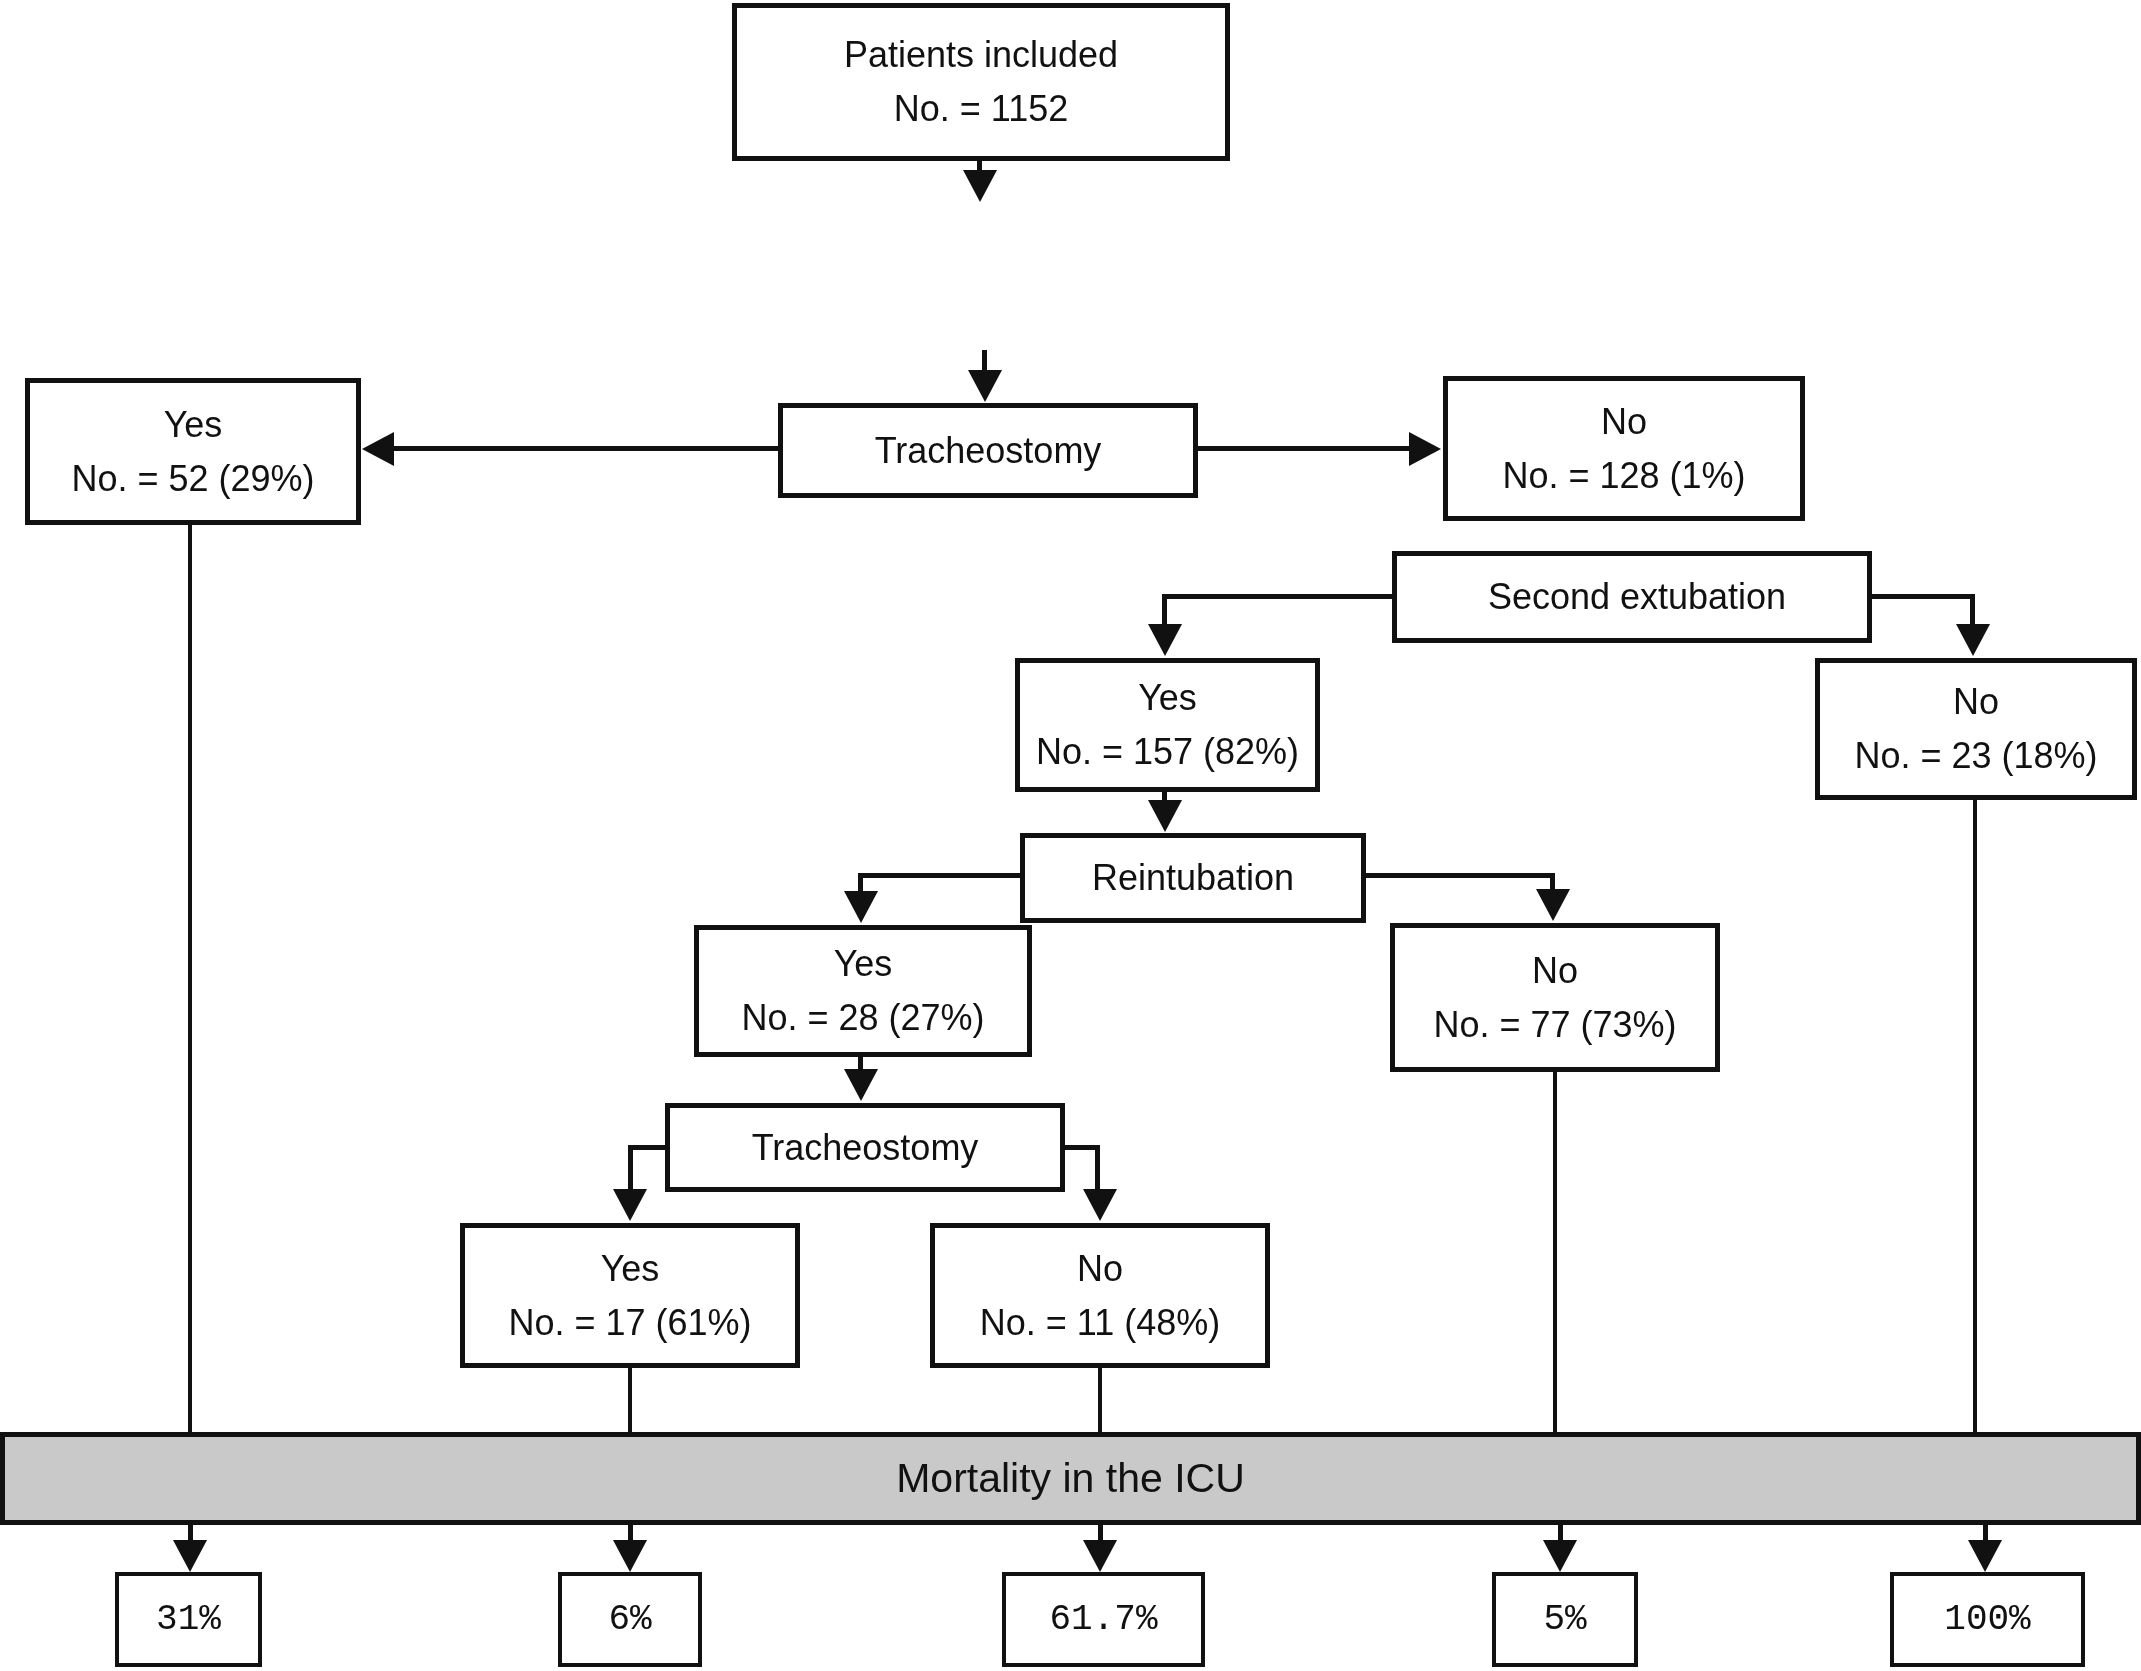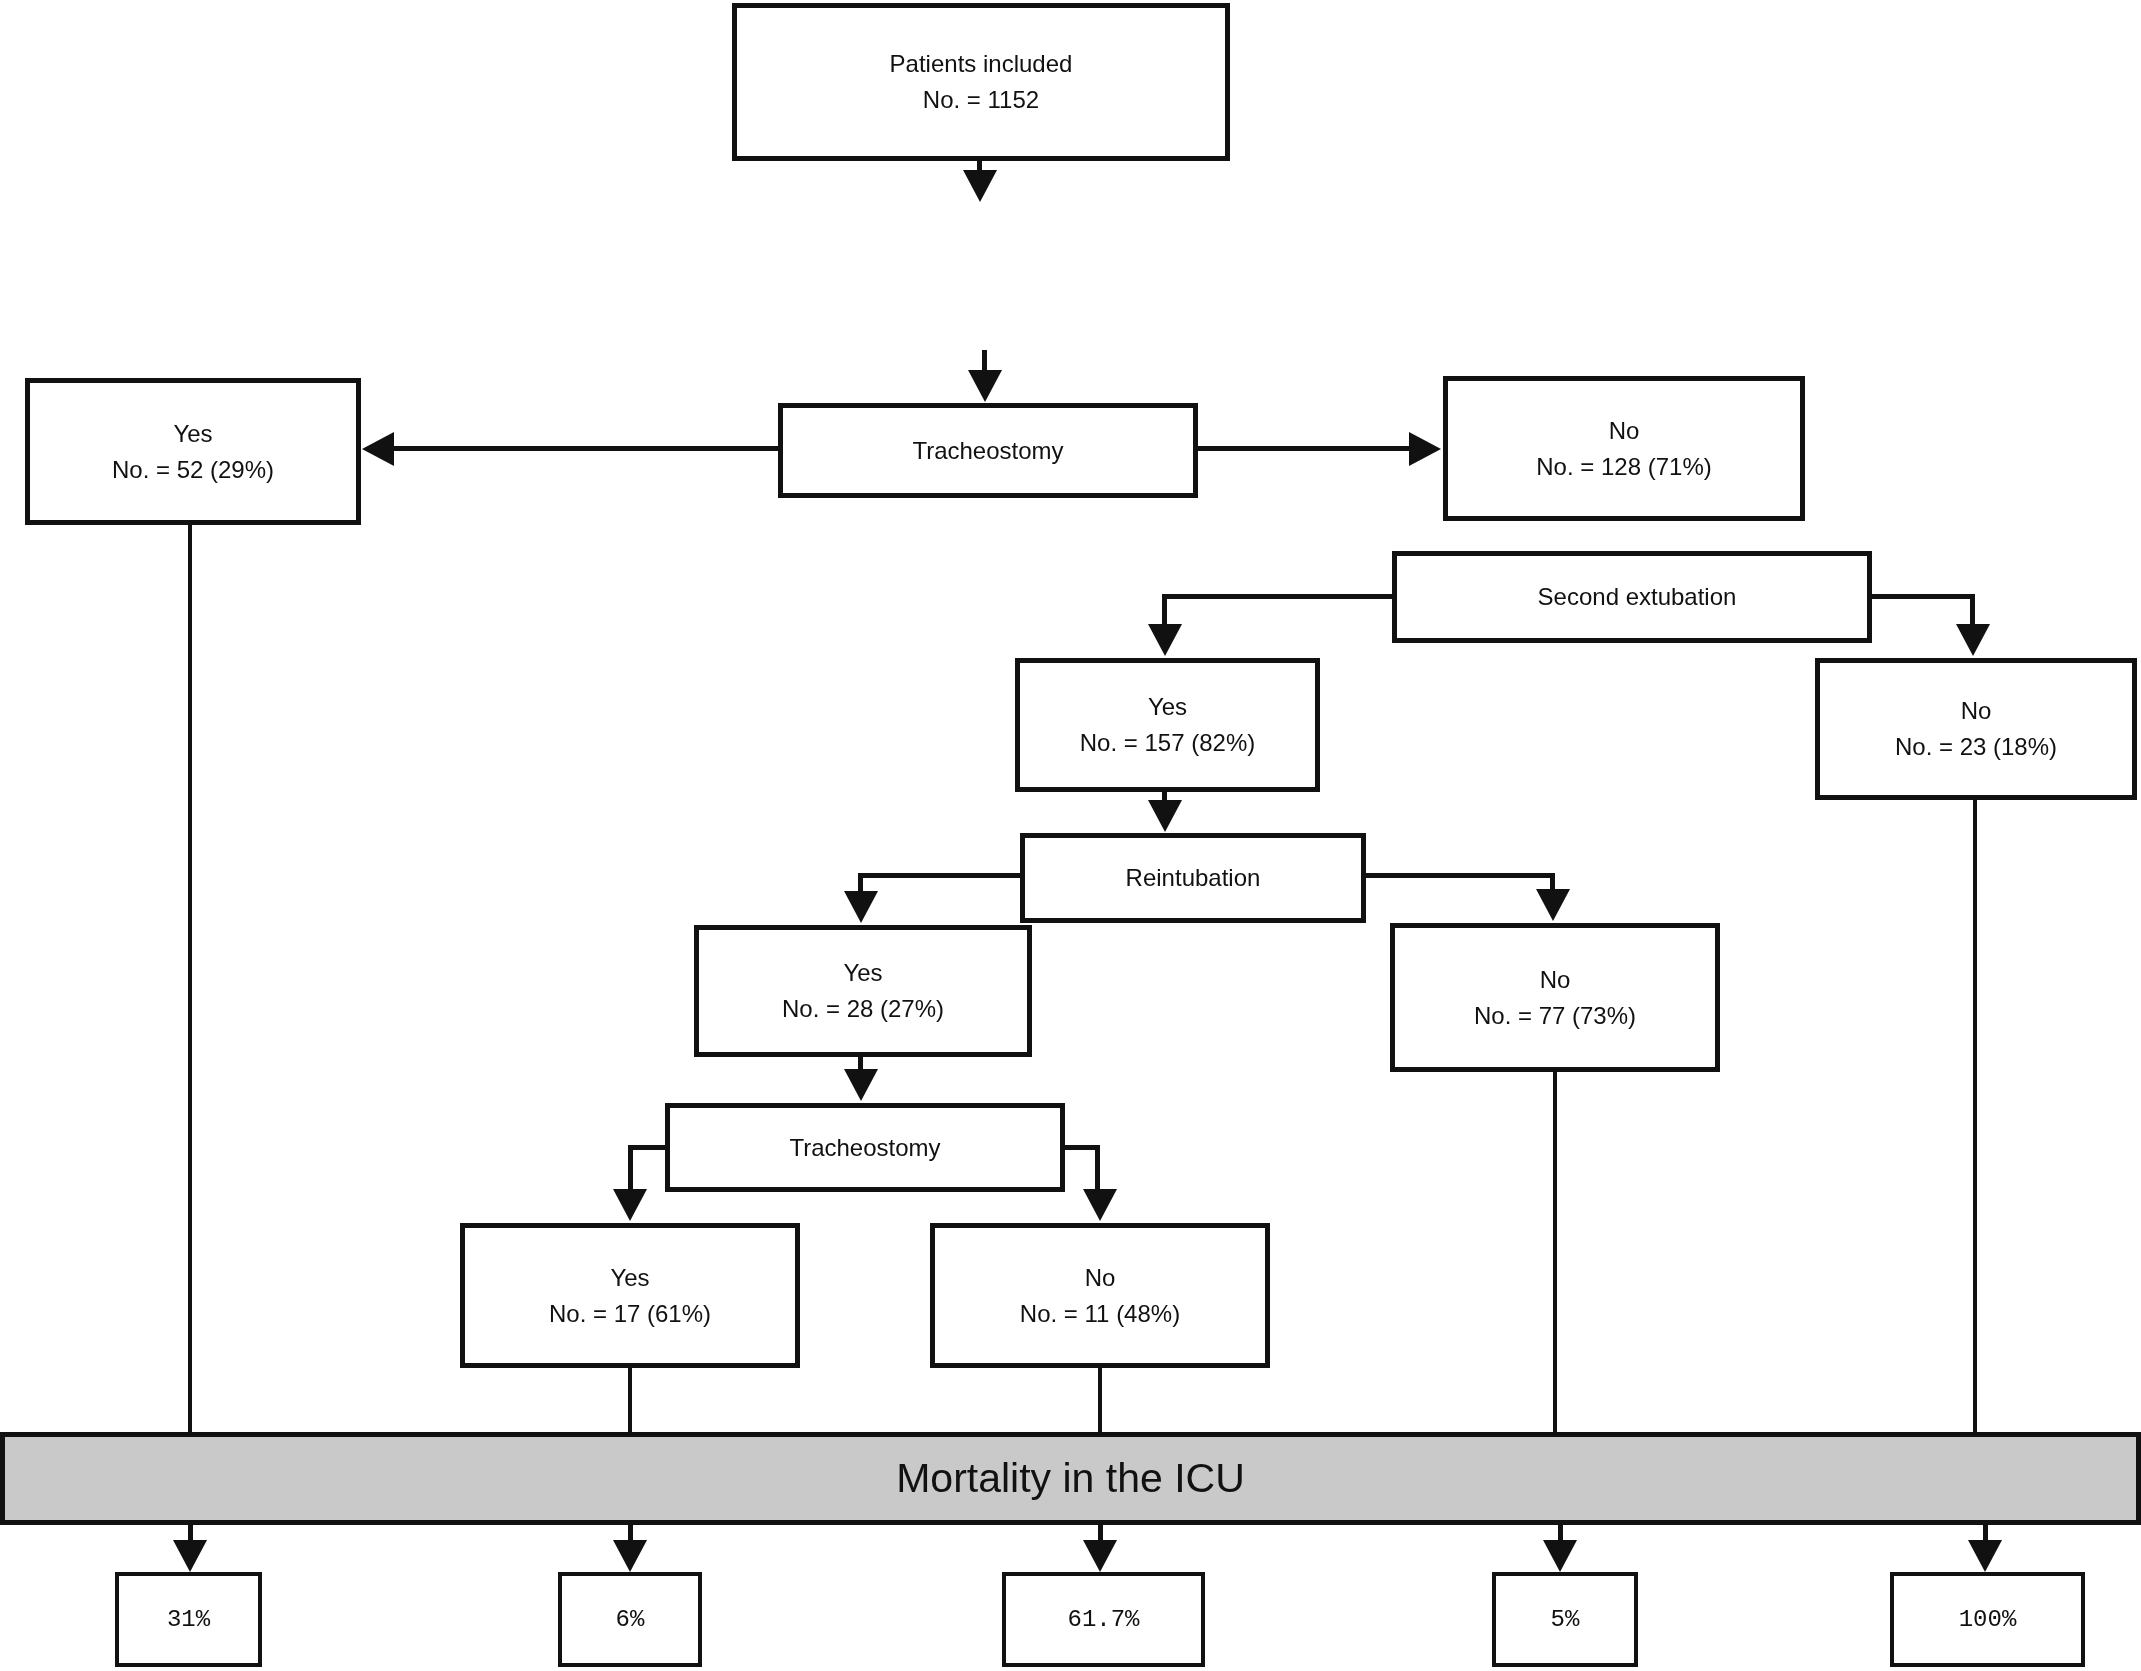--- a/index.html
+++ b/index.html
@@ -17,21 +17,21 @@
     overflow:hidden;
   }
   .node{
     position:absolute;
     box-sizing:border-box;
     background:#fff;
     border:5px solid var(--ink);
     display:flex;flex-direction:column;
     align-items:center;justify-content:center;
     text-align:center;
-    font-size:24px;line-height:1.5;
+    font-size:36px;line-height:1.5;
     white-space:nowrap;
   }
   .pct{border-width:4px;font-family:Liberation Mono, monospace;}
   .bar{
     position:absolute;
     box-sizing:border-box;
     background:var(--bar-fill);
     border:5px solid var(--ink);
     display:flex;align-items:center;justify-content:center;
     font-size:41px;
@@ -57,21 +57,21 @@
     <span>Tracheostomy</span>
   </div>
 
   <div class="node" style="left:25px;top:378px;width:336px;height:147px;">
     <span>Yes</span>
     <span>No. = 52 (29%)</span>
   </div>
 
   <div class="node" style="left:1443px;top:376px;width:362px;height:145px;">
     <span>No</span>
-    <span>No. = 128 (71%)</span>
+    <span>No. = 128 (1%)</span>
   </div>
 
   <div class="node" style="left:1392px;top:551px;width:480px;height:92px;padding-left:10px;">
     <span>Second extubation</span>
   </div>
 
   <div class="node" style="left:1015px;top:658px;width:305px;height:134px;">
     <span>Yes</span>
     <span>No. = 157 (82%)</span>
   </div>

